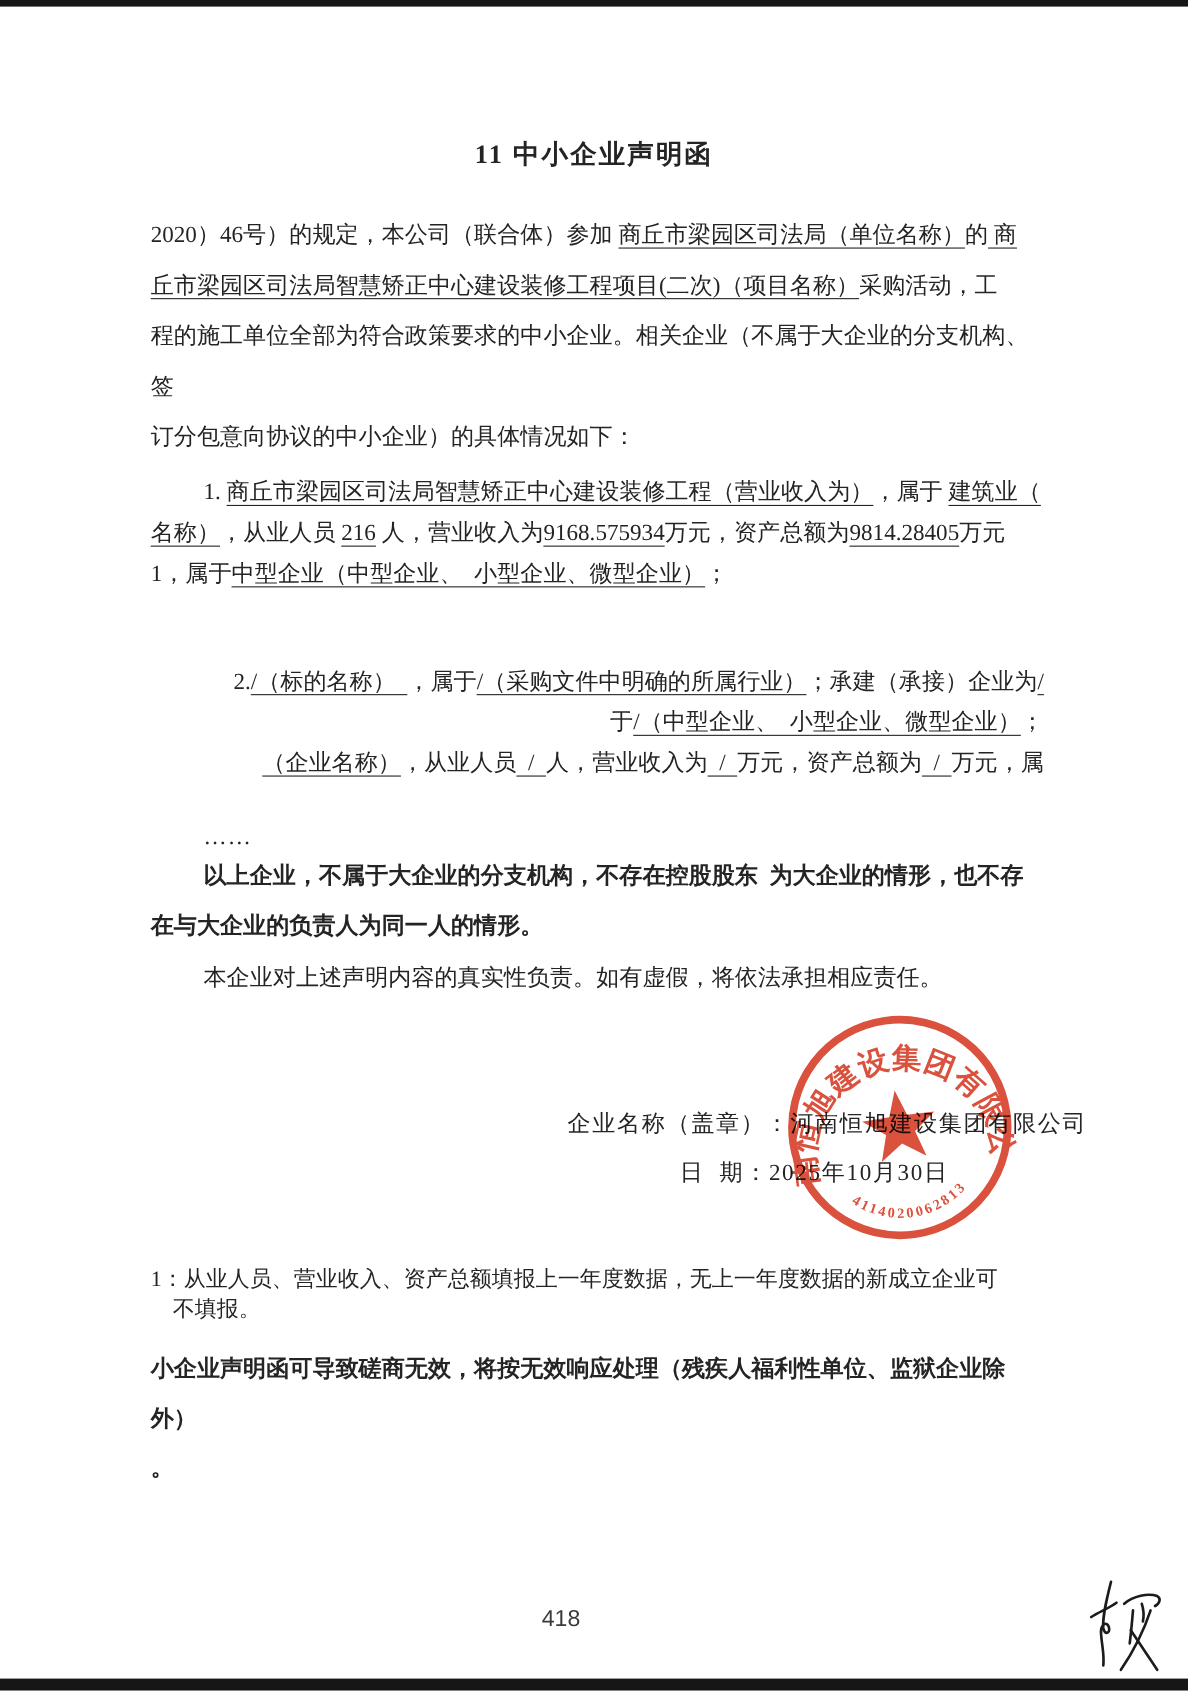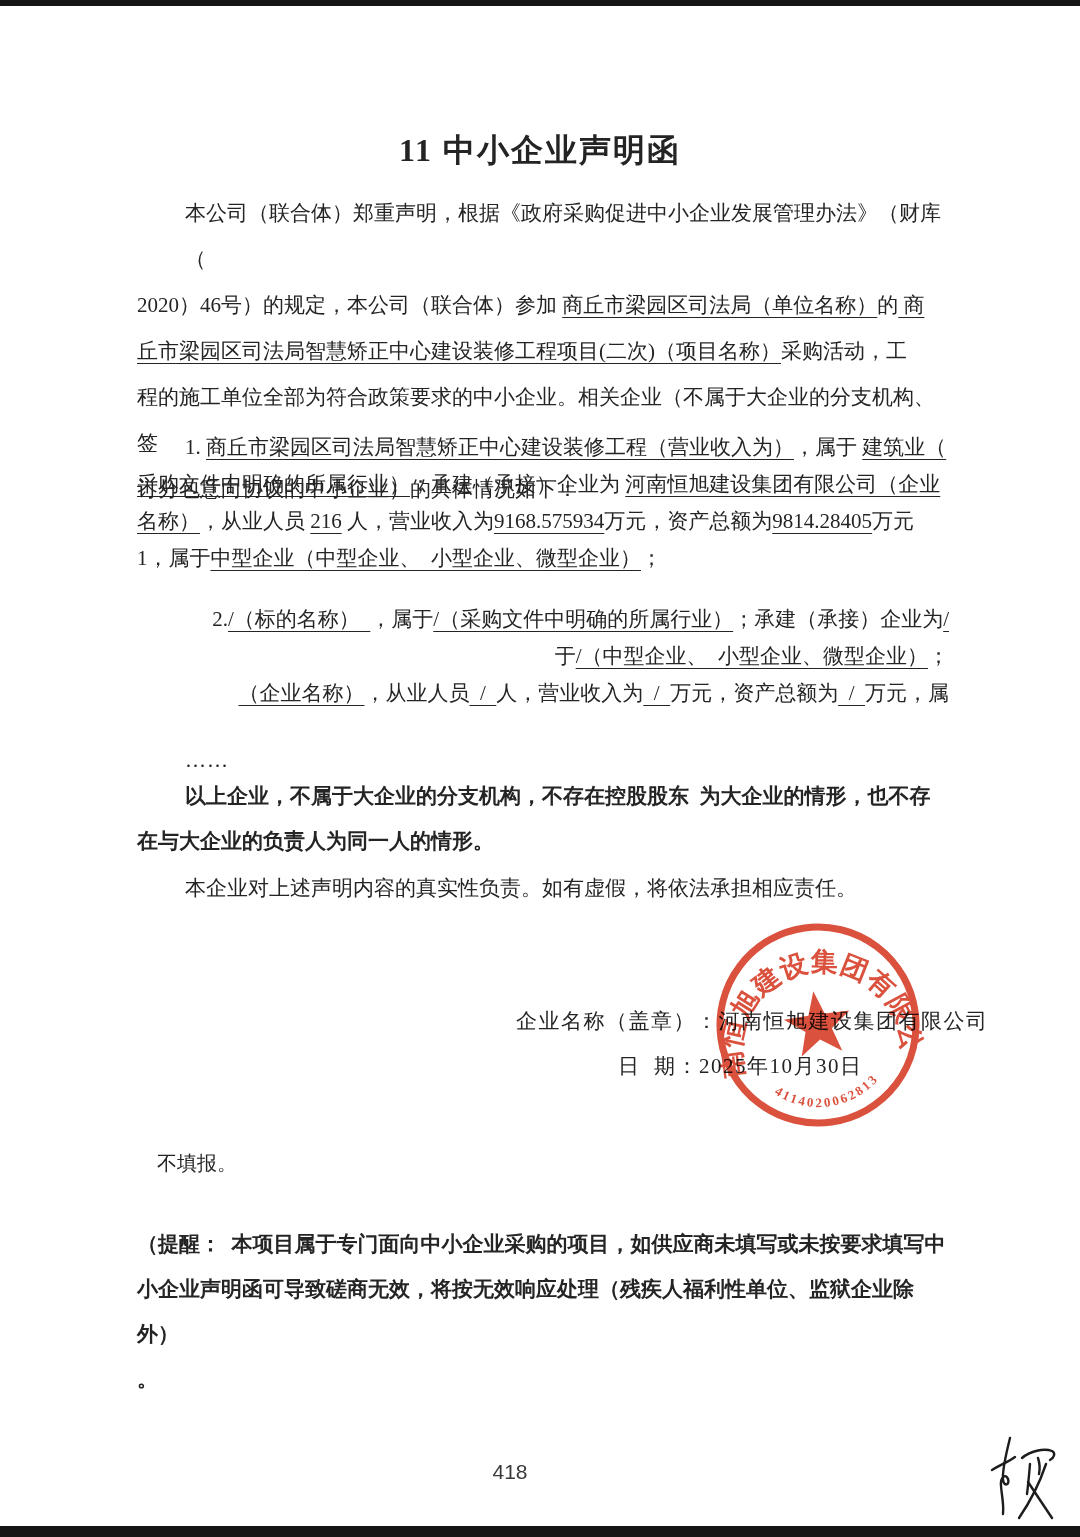--- a/index.html
+++ b/index.html
@@ -8,21 +8,21 @@
     background:#ffffff;
     font-family:"Liberation Serif","DejaVu Serif",serif;
     color:#242424;
   }
   .bar{position:absolute;left:0;width:1080px;background:#161616;}
   #top-bar{top:0;height:6px;}
   #bottom-bar{top:1526px;height:11px;}
 
   #doc-title{
     position:absolute;top:108px;left:0;right:0;
-    text-align:center;font-size:32px;font-weight:700;letter-spacing:2px;
+    text-align:center;font-size:24px;font-weight:700;letter-spacing:2px;
   }
 
   .block{position:absolute;left:137px;width:812px;font-size:21px;}
   .block .line{white-space:pre-wrap;}
   .u{text-decoration:underline;text-underline-offset:5px;text-decoration-thickness:1.3px;}
 
   #para-intro{top:190px;}
   #para-intro .line{line-height:46px;}
   #item-1{top:429px;}
   #item-1 .line{line-height:37px;}
@@ -58,29 +58,27 @@
   #signature{position:absolute;left:972px;top:1424px;width:100px;height:110px;}
 </style>
 </head>
 <body>
 
 <div class="bar" id="top-bar"></div>
 
 <h1 id="doc-title">11 中小企业声明函</h1>
 
 <div class="block" id="para-intro">
-    <div class="line" style="padding-left: 48px;"><span>本公司（联合体）郑重声明，根据《政府采购促进中小企业发展管理办法》（财库（</span></div>
     <div class="line"><span>2020）46号）的规定，本公司（联合体）参加 </span><span class="u">商丘市梁园区司法局（单位名称）</span><span>的</span><span class="u"> 商</span></div>
     <div class="line"><span class="u">丘市梁园区司法局智慧矫正中心建设装修工程项目(二次)（项目名称）</span><span>采购活动，工</span></div>
     <div class="line"><span>程的施工单位全部为符合政策要求的中小企业。相关企业（不属于大企业的分支机构、签</span></div>
     <div class="line"><span>订分包意向协议的中小企业）的具体情况如下：</span></div>
   </div>
 <div class="block" id="item-1">
     <div class="line" style="padding-left: 48px;"><span>1. </span><span class="u">商丘市梁园区司法局智慧矫正中心建设装修工程（营业收入为）</span><span>，属于 </span><span class="u">建筑业（</span></div>
-    <div class="line"><span class="u">采购文件中明确的所属行业）</span><span>；承建（承接）企业为 </span><span class="u">河南恒旭建设集团有限公司（企业</span></div>
     <div class="line"><span class="u">名称）</span><span>，从业人员 </span><span class="u">216</span><span> 人，营业收入为</span><span class="u">9168.575934</span><span>万元，资产总额为</span><span class="u">9814.28405</span><span>万元</span></div>
     <div class="line"><span>1，属于</span><span class="u">中型企业（中型企业、  小型企业、微型企业）</span><span>；</span></div>
   </div>
 <div class="block" id="item-2">
     <div class="line" style="padding-left: 48px;"><span>2.</span><span class="u">/（标的名称）  </span><span>，属于</span><span class="u">/（采购文件中明确的所属行业）</span><span>；承建（承接）企业为</span><span class="u">/</span></div>
     <div class="line"><span>于</span><span class="u">/（中型企业、  小型企业、微型企业）</span><span>；</span></div>
     <div class="line"><span class="u">（企业名称）</span><span>，从业人员</span><span class="u">  /  </span><span>人，营业收入为</span><span class="u">  /  </span><span>万元，资产总额为</span><span class="u">  /  </span><span>万元，属</span></div>
   </div>
 <div class="block" id="para-dots">
     <div class="line" style="padding-left: 48px;"><span>……</span></div>
@@ -90,24 +88,24 @@
     <div class="line"><span>在与大企业的负责人为同一人的情形。</span></div>
   </div>
 <div class="block" id="para-responsibility">
     <div class="line" style="padding-left: 48px;"><span>本企业对上述声明内容的真实性负责。如有虚假，将依法承担相应责任。</span></div>
   </div>
 
 <div id="company-line">企业名称（盖章）：河南恒旭建设集团有限公司</div>
 <div id="date-line">日  期：2025年10月30日</div>
 
 <div class="block" id="footnote">
+    <div class="line"><span>1：从业人员、营业收入、资产总额填报上一年度数据，无上一年度数据的新成立企业可</span></div>
     <div class="line" style="padding-left: 20px;"><span>不填报。</span></div>
   </div>
 <div class="block" id="reminder">
-    <div class="line"><span>（提醒：  本项目属于专门面向中小企业采购的项目，如供应商未填写或未按要求填写中</span></div>
     <div class="line"><span>小企业声明函可导致磋商无效，将按无效响应处理（残疾人福利性单位、监狱企业除外）</span></div>
     <div class="line"><span>。</span></div>
   </div>
 
 <div id="page-number">418</div>
 
 <svg id="seal" viewBox="0 0 210 212" xmlns="http://www.w3.org/2000/svg">
   <defs>
     <path id="seal-name-arc" d="M 24.6,143.1 A 81,81 0 1 1 185.4,143.1" fill="none"></path>
     <path id="seal-num-arc" d="M 45.3,160.9 A 79,79 0 0 0 164.7,160.9" fill="none"></path>

